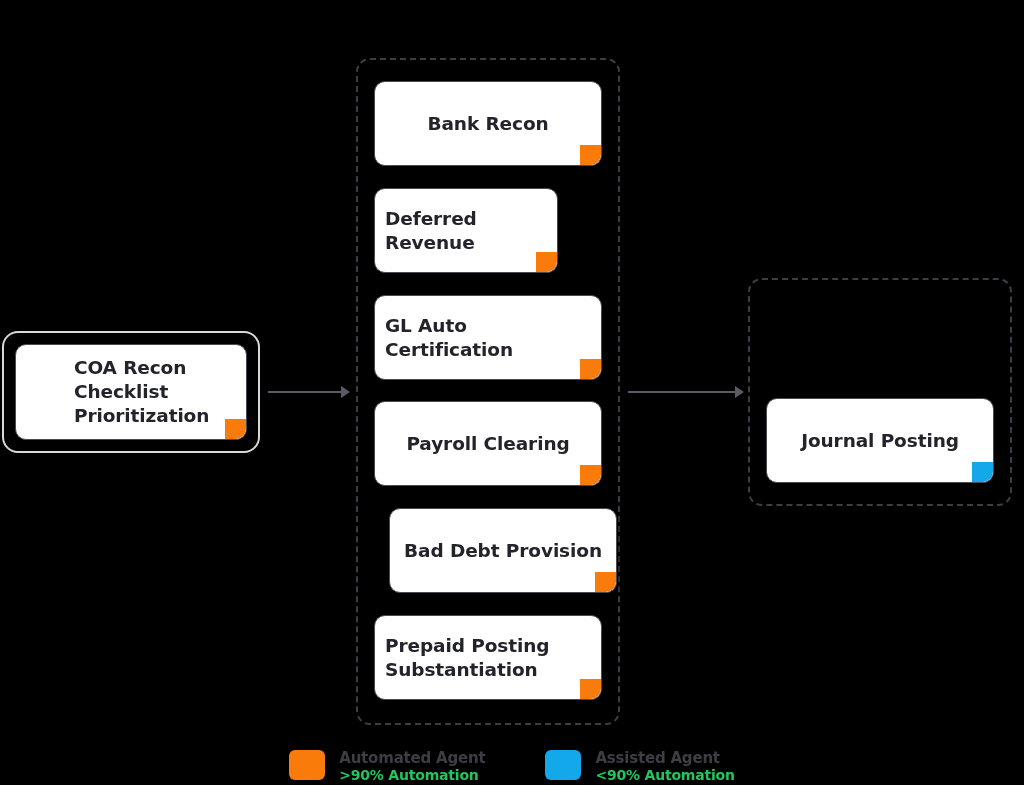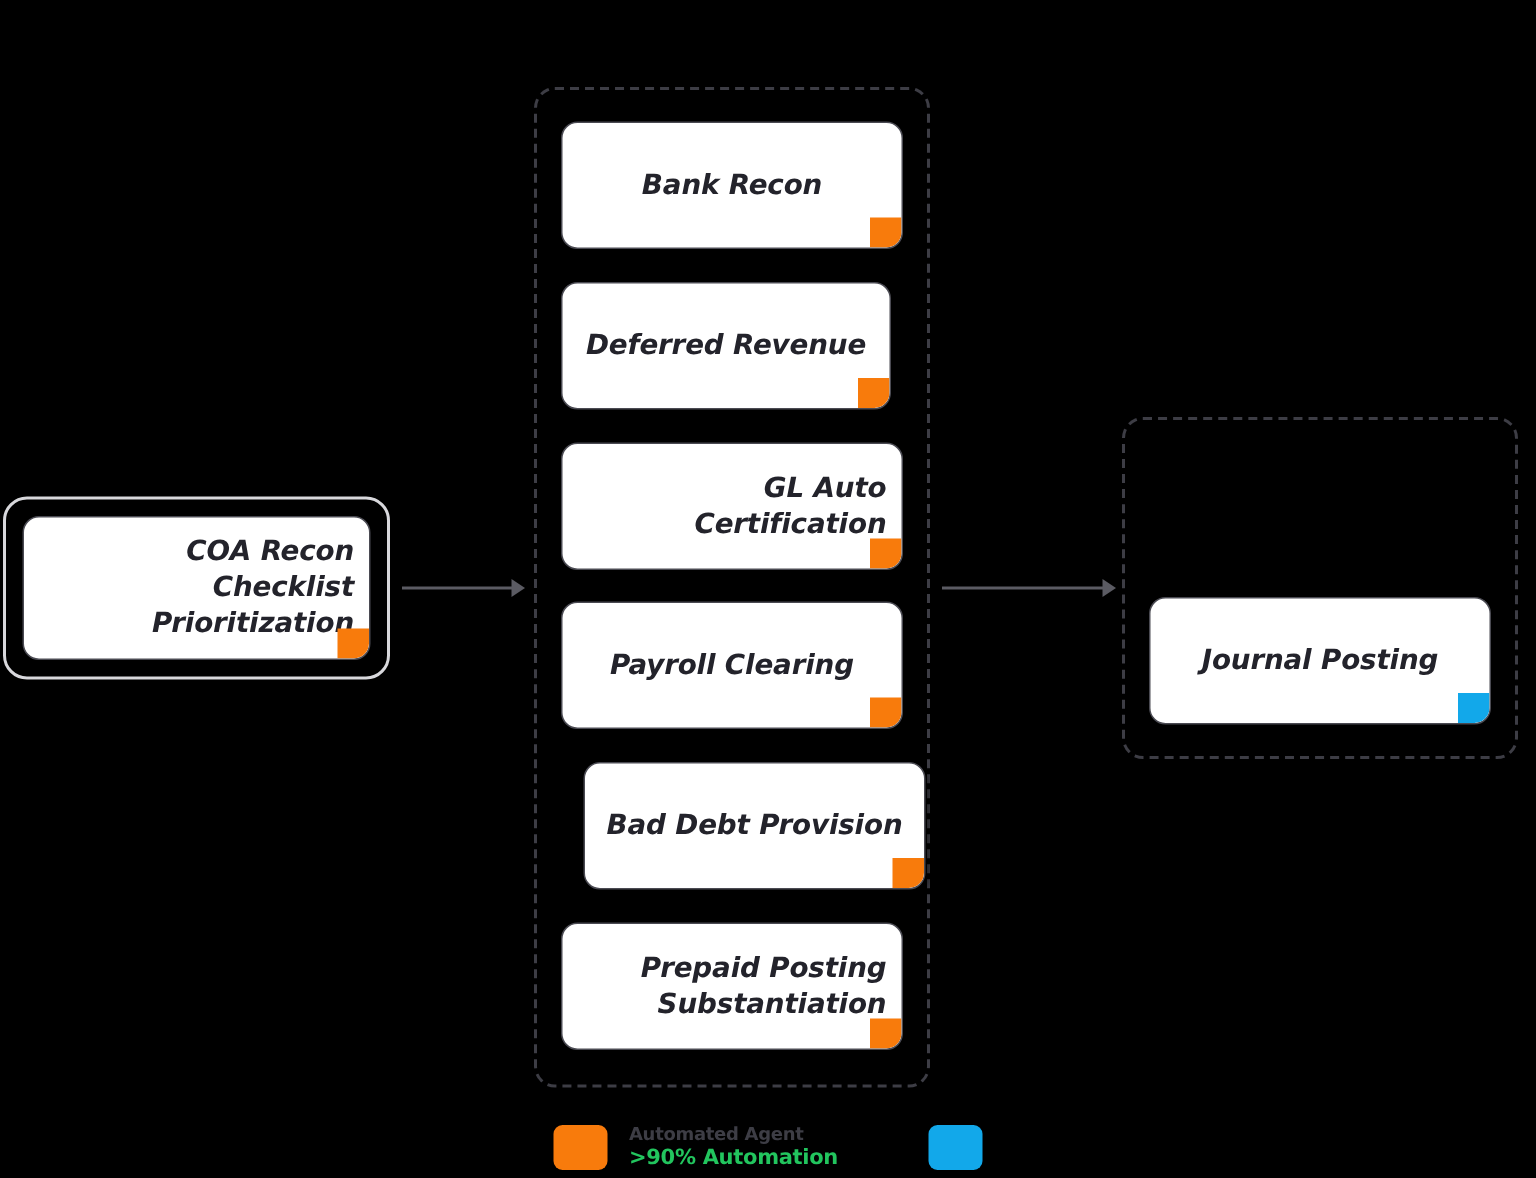--- a/index.html
+++ b/index.html
@@ -29,25 +29,24 @@
     display: flex;
     align-items: center;
     justify-content: center;
     overflow: hidden;
   }
   .card-label {
     color: #23232b;
     font-weight: bold;
     font-size: 18.5px;
     line-height: 1.28;
-    text-align: right;
+    text-align: left;
     letter-spacing: -0.1px;
     padding: 0 10px;
     user-select: none;
-    font-style: italic;
   }
   .badge {
     position: absolute;
     right: 0;
     bottom: 0;
     width: 21px;
     height: 20px;
     border-bottom-right-radius: 10px;
   }
   .badge.orange { background: #F87B0C; }
@@ -96,57 +95,57 @@
     gap: 60px;
   }
   .legend-item { display: flex; align-items: flex-start; gap: 14px; }
   .legend-swatch { width: 36px; height: 30px; border-radius: 6px; flex: none; }
   .legend-swatch.orange { background: #F87B0C; }
   .legend-swatch.blue   { background: #12A8EA; }
   .legend-text { display: flex; flex-direction: column; }
   .legend-title {
     color: #3d3d45;
     font-weight: bold;
-    font-size: 12px;
+    font-size: 15px;
     line-height: 1.15;
     letter-spacing: -0.2px;
   }
   .legend-sub {
     color: #22c55e;
     font-weight: bold;
     font-size: 14px;
     line-height: 1.25;
     letter-spacing: -0.2px;
   }
 </style>
 </head>
 <body>
 
 <div id="canvas">
 
   <div class="group-solid" style="left:2px; top:331px; width:258px; height:122px;"></div>
 
-  <div class="card" style="left:15px; top:344px; width:232px; height:96px;">
+  <div class="card" style="left:15px; top:344px; width:232px; height:96px;padding-left:48px;">
     <span class="card-label">COA Recon Checklist Prioritization</span>
     <span class="badge orange"></span>
   </div>
 
   <div class="arrow" style="left:268px; top:386px; width:84px;">
     <div class="shaft" style="width:75px;"></div>
     <div class="head" style="left:73px;"></div>
   </div>
 
   <div class="group-dashed" style="left:356px; top:58px; width:264px; height:667px;"></div>
 
   <div class="card" style="left:374px; top:81px; width:228px; height:85px;">
     <span class="card-label">Bank Recon</span>
     <span class="badge orange"></span>
   </div>
 
-  <div class="card" style="left:374px; top:188px; width:220px; height:85px;">
+  <div class="card" style="left:374px; top:188px; width:184px; height:85px;">
     <span class="card-label">Deferred Revenue</span>
     <span class="badge orange"></span>
   </div>
 
   <div class="card" style="left:374px; top:401px; width:228px; height:85px;">
     <span class="card-label">Payroll Clearing</span>
     <span class="badge orange"></span>
   </div>
 
   <div class="card" style="left:374px; top:295px; width:228px; height:85px;">
@@ -182,17 +181,21 @@
     <div class="legend-item">
       <span class="legend-swatch orange"></span>
       <span class="legend-text">
         <span class="legend-title">Automated Agent</span>
         <span class="legend-sub">&gt;90% Automation</span>
       </span>
     </div>
 
     <div class="legend-item">
       <span class="legend-swatch blue"></span>
+      <span class="legend-text">
+        <span class="legend-title">Assisted Agent</span>
+        <span class="legend-sub">&lt;90% Automation</span>
+      </span>
     </div>
 
   </div>
 
 </div>
 
 </body></html>

